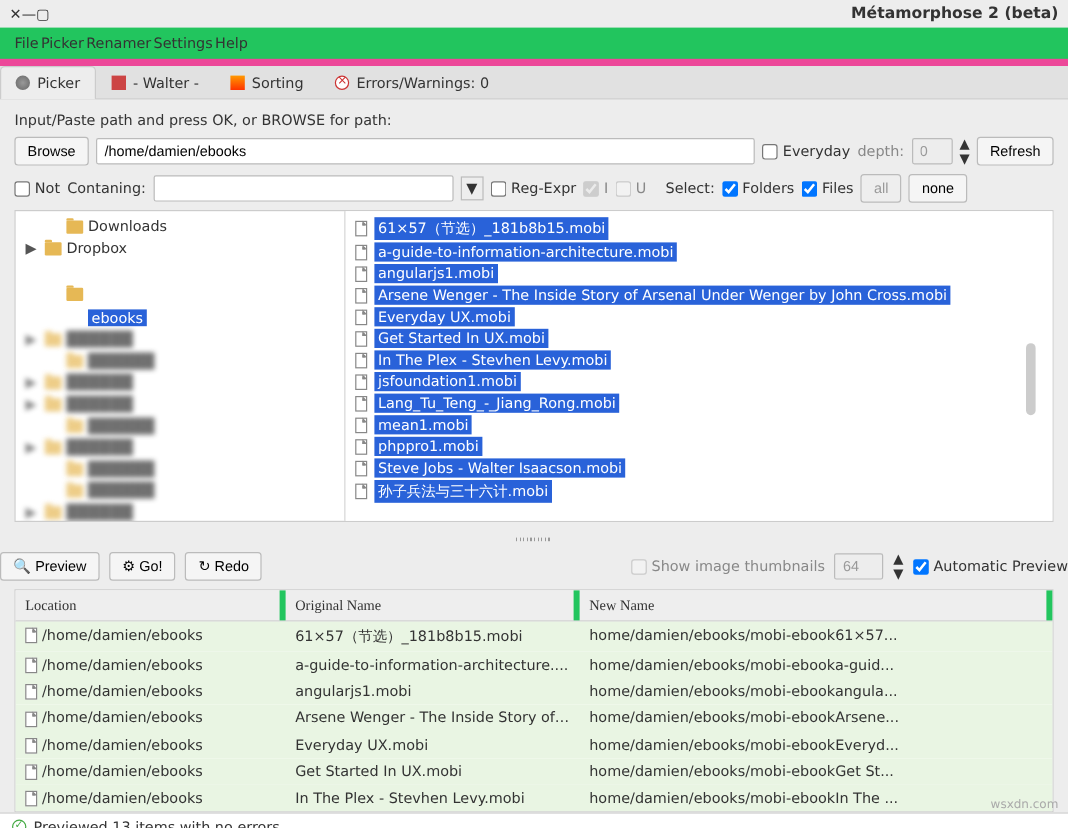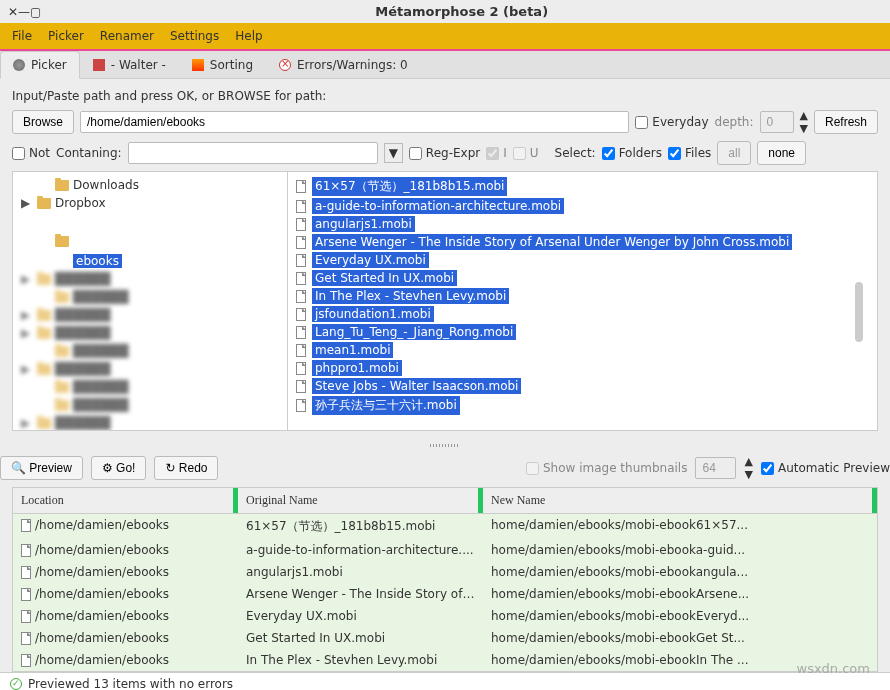--- a/index.html
+++ b/index.html
@@ -1,19 +1,19 @@
 <!DOCTYPE html>
 <html><head>
 <meta charset="utf-8">
 <style>
 * { box-sizing: border-box; margin: 0; padding: 0; }
 body { font-family: "DejaVu Sans", Arial, sans-serif; font-size: 12px; color: #333; background: #ededed; width: 890px; }
-.title-bar { text-align: center; font-weight: bold; font-size: 13px; flex: 1; }
+.title-bar { text-align: right; font-weight: bold; font-size: 13px; flex: 1; }
 .title-row { display: flex; align-items: center; padding: 4px 8px; }
-.menubar { display: flex; gap: 16px; padding: 6px 12px; background: #eab308; border-bottom: 2px solid #ec4899; }
+.menubar { display: flex; gap: 2px; padding: 6px 12px; background: #22c55e; border-bottom: 6px solid #ec4899; }
 .menubar span { cursor: pointer; }
 .tabs { display: flex; border-bottom: 1px solid #ccc; background: #e1e1e1; }
 .tab { padding: 6px 12px; display: flex; align-items: center; gap: 6px; cursor: pointer; border: 1px solid transparent; border-bottom: none; }
 .tab.active { background: #ededed; border: 1px solid #ccc; border-bottom: 1px solid #ededed; margin-bottom: -1px; border-radius: 4px 4px 0 0; }
 .content { padding: 10px 12px; background: #ededed; }
 .row { display: flex; align-items: center; gap: 6px; margin-bottom: 6px; }
 .btn { padding: 4px 10px; background: #f5f5f5; border: 1px solid #bbb; border-radius: 3px; cursor: pointer; font-size: 12px; }
 .btn.disabled { color: #999; background: #eee; }
 input[type=text] { padding: 3px 6px; border: 1px solid #bbb; border-radius: 2px; font-size: 12px; }
 .path-input { flex: 1; }
@@ -50,21 +50,21 @@
 .status-bar { display: flex; align-items: center; gap: 6px; padding: 4px 10px; border-top: 1px solid #ccc; background: #fff; }
 .status-icon { width: 12px; height: 12px; border: 1px solid #4a4; border-radius: 50%; position: relative; }
 .status-icon::after { content: "✓"; color: #4a4; font-size: 9px; position: absolute; top: -1px; left: 1px; }
 .spinner { font-size: 11px; }
 .tab-icon { width: 12px; height: 12px; display: inline-block; }
 .icon-picker { background: radial-gradient(circle,#999,#666); border-radius: 50%; }
 .icon-renamer { background: #c44; }
 .icon-sort { background: linear-gradient(#f90,#f30); }
 .icon-warn { background: #fff; border: 1px solid #c33; border-radius: 50%; position: relative; }
 .icon-warn::after { content: "×"; color: #c33; font-size: 10px; position: absolute; top: -2px; left: 1px; }
-.watermark { position: absolute; right: 20px; bottom: 14px; font-size: 13px; color: #aaa; }
+.watermark { position: absolute; right: 8px; bottom: 14px; font-size: 10px; color: #aaa; }
 .scroll-hint { position: absolute; right: 14px; top: 110px; width: 8px; height: 60px; background: #ccc; border-radius: 4px; }
 </style>
 </head>
 <body>
 
 <div class="title-row">
   <span class="wc-icon">✕</span>
   <span class="wc-icon">—</span>
   <span class="wc-icon">▢</span>
   <div class="title-bar">Métamorphose 2 (beta)</div>

